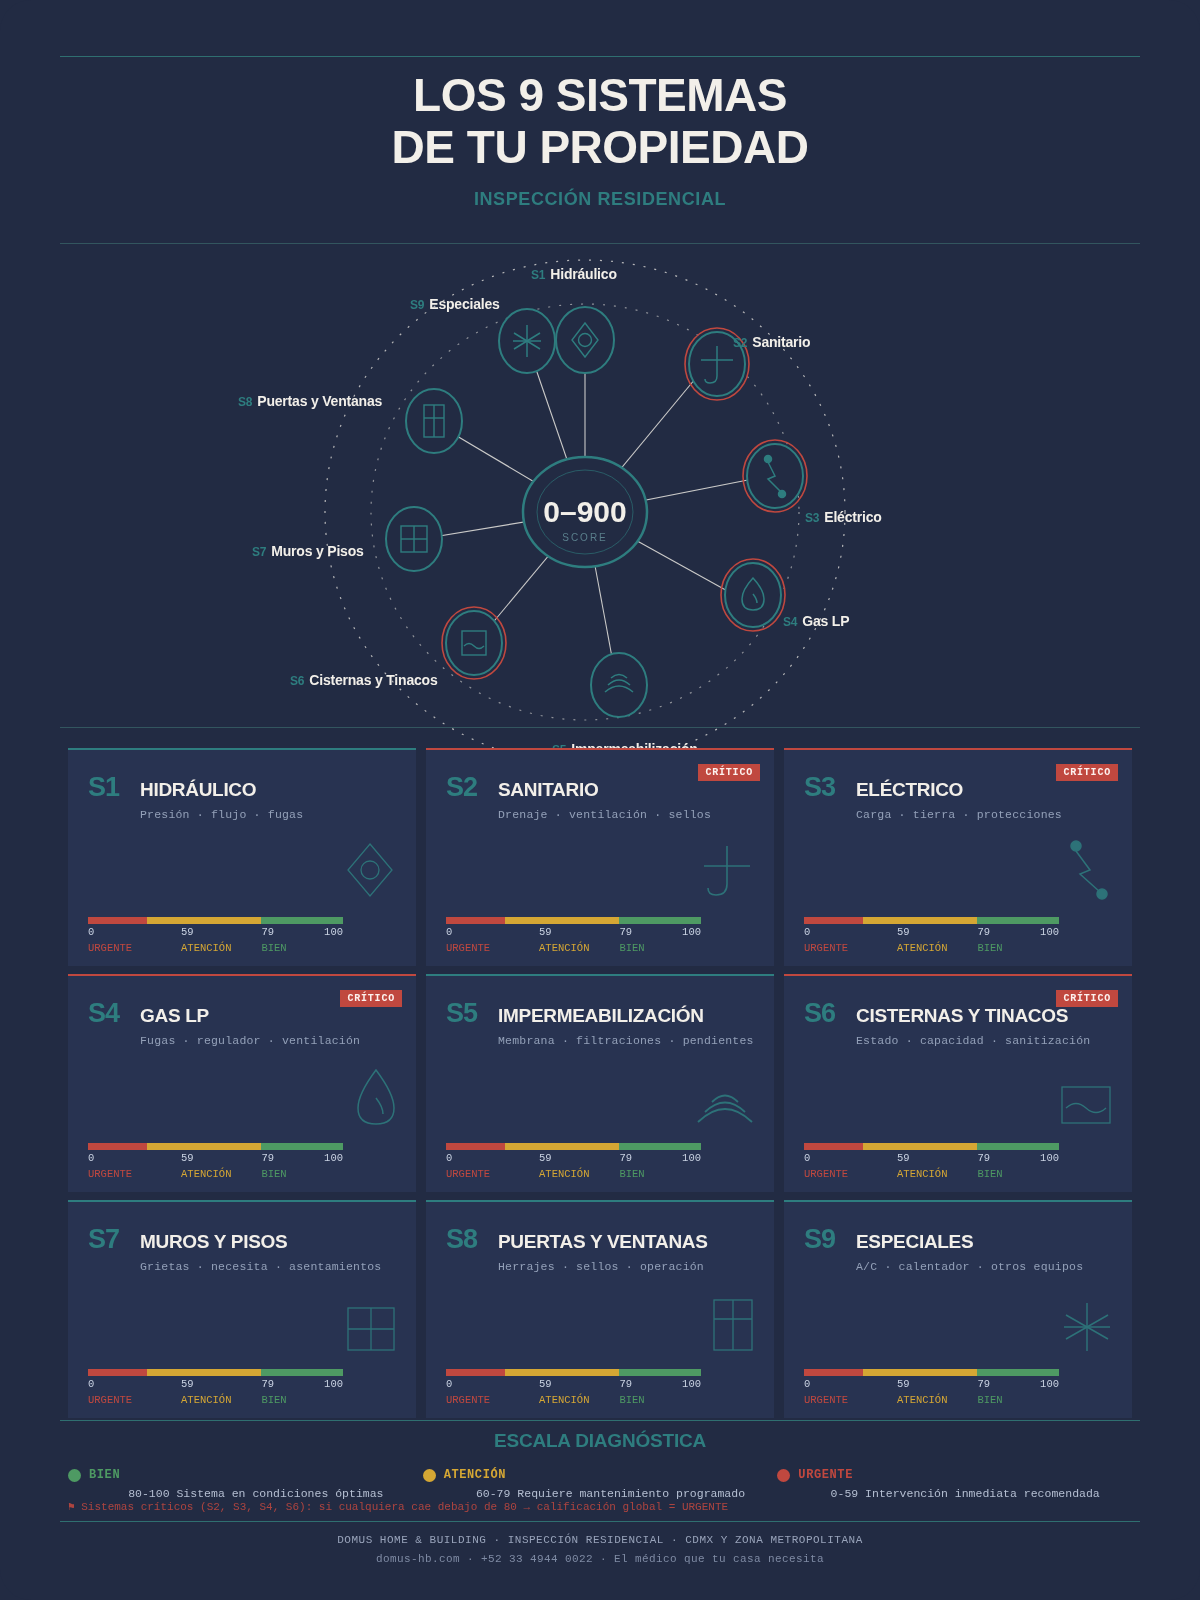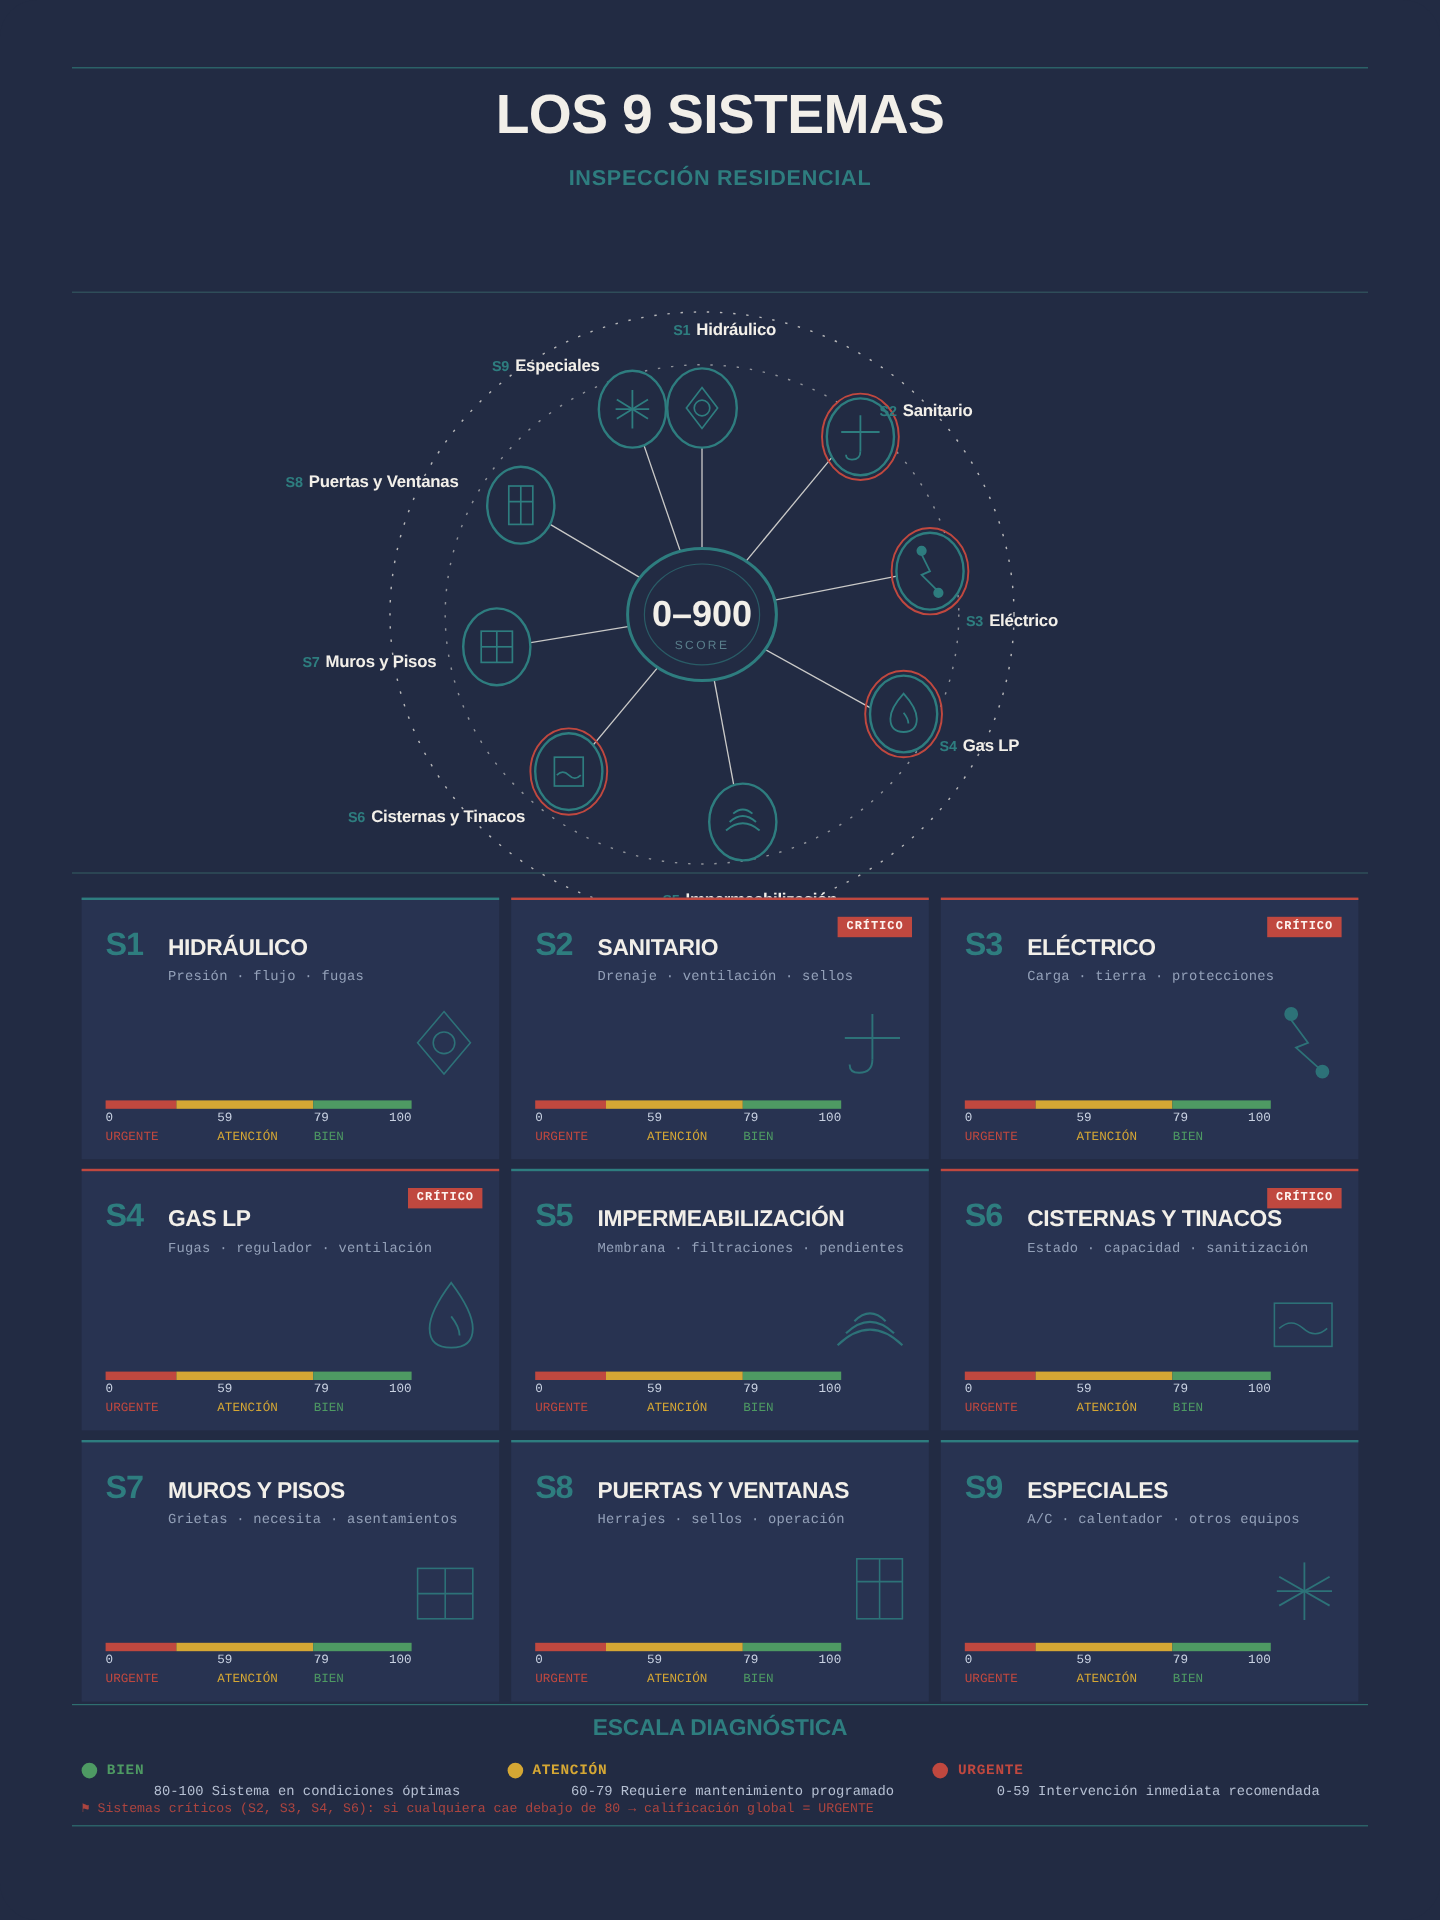--- a/index.html
+++ b/index.html
@@ -145,20 +145,21 @@
 
   <div class="rule-top"></div>
   <div class="rule-mid"></div>
   <div class="rule-hub"></div>
   <div class="rule-scale"></div>
   <div class="rule-foot"></div>
 
   <div class="header">
     <div class="title">
       <div>LOS 9 SISTEMAS</div>
+      <div>DE TU PROPIEDAD</div>
     </div>
     <div class="subtitle">INSPECCIÓN RESIDENCIAL</div>
   </div>
 
   <div class="hub">
     <svg width="740" height="520" viewBox="0 0 740 520">
 
       <ellipse cx="355" cy="264" rx="260" ry="252" fill="none" stroke="#e8e6e0" stroke-width="1.2" stroke-dasharray="2 9" opacity="0.75"></ellipse>
       <ellipse cx="355" cy="264" rx="214" ry="208" fill="none" stroke="#e8e6e0" stroke-width="1.2" stroke-dasharray="2 9" opacity="0.55"></ellipse>
 
@@ -257,21 +258,21 @@
           <line x1="284" y1="85" x2="310" y2="101"></line>
           <line x1="310" y1="85" x2="284" y2="101"></line>
           <line x1="283" y1="93" x2="311" y2="93"></line>
         </g>
       </g>
 
       <text x="355" y="274" text-anchor="middle" fill="#f2efe9" font-size="30" font-weight="bold" font-family="Liberation Sans, sans-serif">0–900</text>
       <text x="355" y="293" text-anchor="middle" fill="#5a7f8c" font-size="10" font-family="Liberation Sans, sans-serif" letter-spacing="2">SCORE</text>
     </svg>
 
-    <div class="node-label" style="left:331px; top:18px;">
+    <div class="node-label" style="left:301px; top:18px;">
       <span class="sid">S1</span><span>Hidráulico</span>
     </div>
     <div class="node-label" style="left:503px; top:86px;">
       <span class="sid">S2</span><span>Sanitario</span>
     </div>
     <div class="node-label" style="left:575px; top:217px;margin-top:44px;">
       <span class="sid">S3</span><span>Eléctrico</span>
     </div>
     <div class="node-label" style="left:553px; top:365px;">
       <span class="sid">S4</span><span>Gas LP</span>
@@ -613,14 +614,18 @@
           <span>0-59</span>
           <span>Intervención inmediata recomendada</span>
         </div>
       </div>
 
     </div>
   </div>
 
   <div class="note">⚑ Sistemas críticos (S2, S3, S4, S6): si cualquiera cae debajo de 80 → calificación global = URGENTE</div>
 
+  <div class="footer">
+    <div class="footer-1">DOMUS HOME &amp; BUILDING   ·   INSPECCIÓN RESIDENCIAL   ·   CDMX Y ZONA METROPOLITANA</div>
+    <div class="footer-2">domus-hb.com   ·   +52 33 4944 0022   ·   El médico que tu casa necesita</div>
+  </div>
 
 </div>
 
 </body></html>

